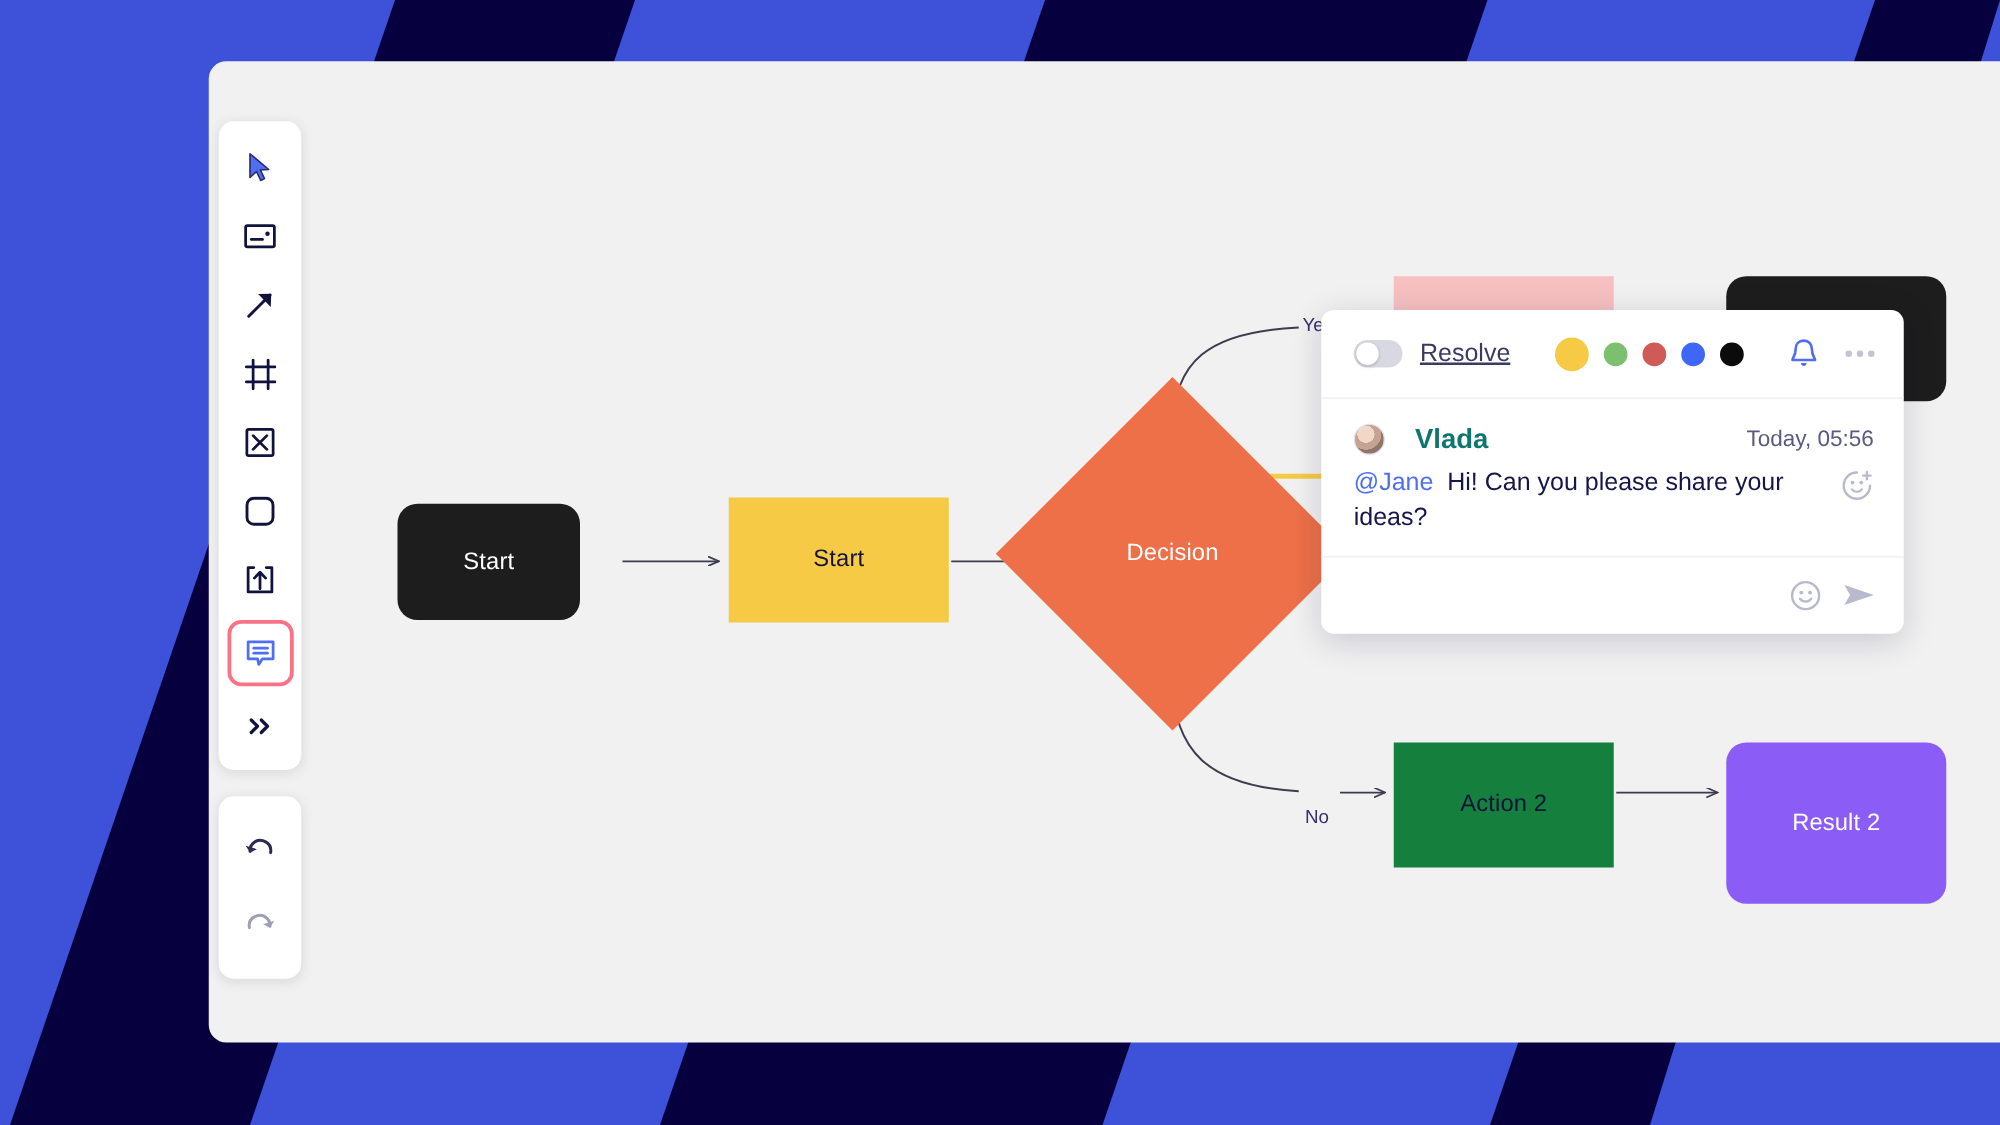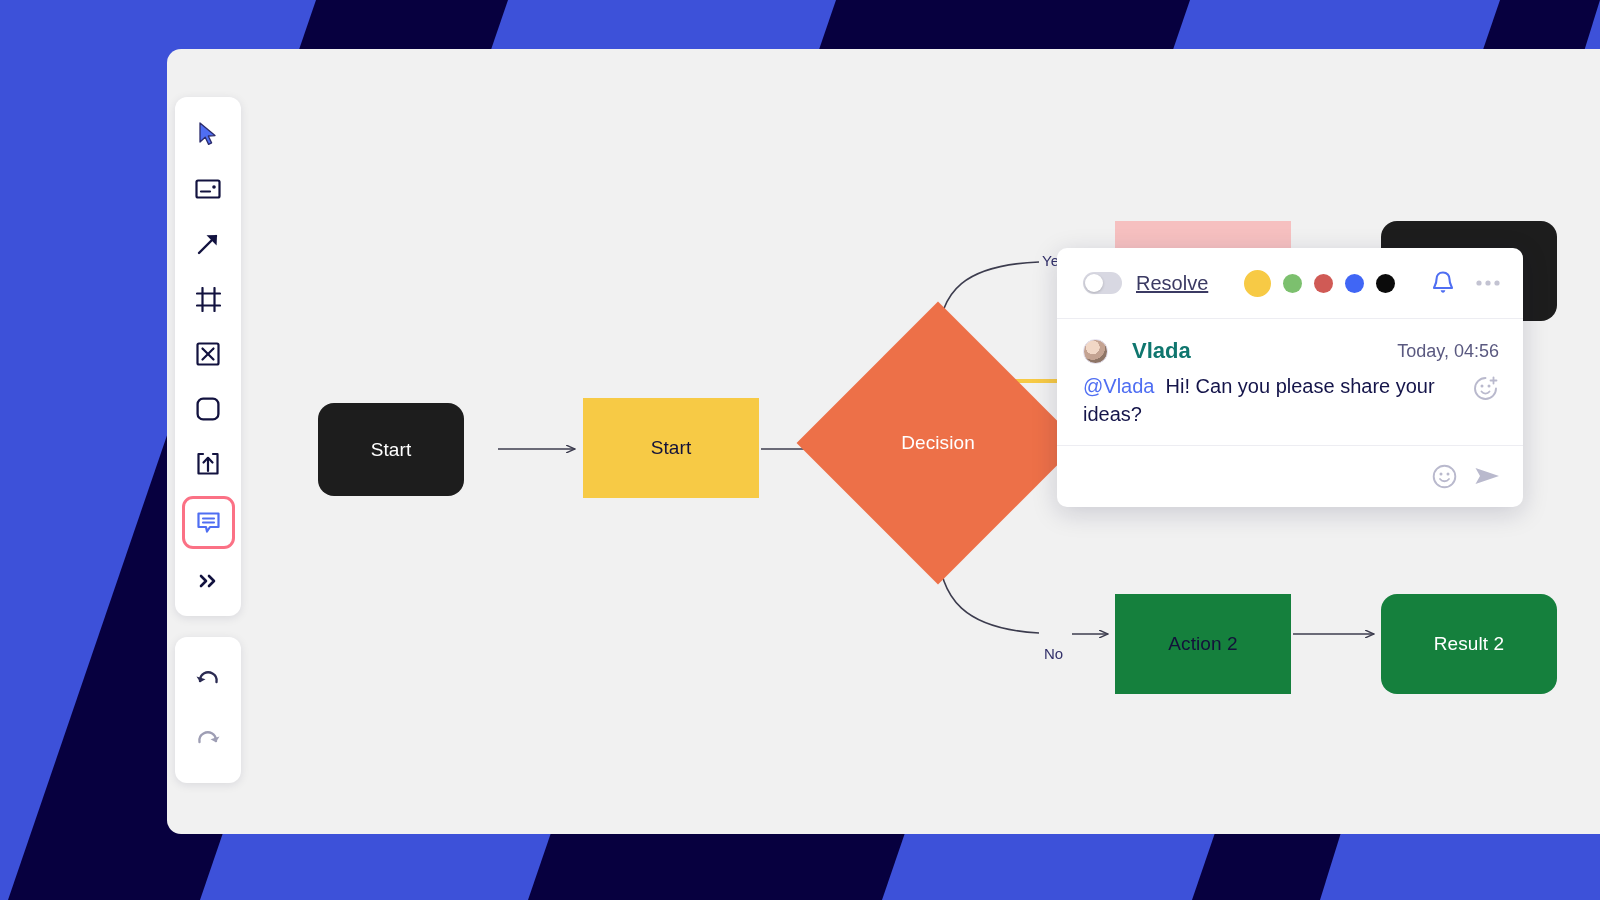--- a/index.html
+++ b/index.html
@@ -39,22 +39,22 @@
   .node-diamond{ left: 671px; top: 294px; width: 200px; height: 200px; }
   .node-diamond .dia-shape {
     position: absolute; inset: 0; background: #ed7048;
     transform: rotate(45deg); transform-origin: center;
   }
   .node-diamond .dia-label {
     position: relative; color: #ffffff; font-size: 19px; text-align: right;
   }
   .node-action2 { left: 948px; top: 545px; width: 176px; height: 100px;
                   background: #15803d; color: #13123a; }
-  .node-result2 { left: 1214px; top: 545px; width: 176px; height: 100px;
-                  background: #15803d; color: #ffffff; border-radius: 16px; }
+  .node-result2 { left: 1214px; top: 545px; width: 176px; height: 129px;
+                  background: #8b5cf6; color: #ffffff; border-radius: 16px; }
   
   .node-action1-ghost { left: 948px; top: 172px; width: 176px; height: 100px;
                         background: #f6c0c0; }
   .node-result1-ghost { left: 1214px; top: 172px; width: 176px; height: 100px;
                         background: #1d1d1d; border-radius: 16px; }
   .edge-label {
     position: absolute; font-size: 15px; color: #33316a;
   }
 
   
@@ -331,25 +331,25 @@
         <circle cx="13" cy="4" r="2.6" fill="#c3c3d2"></circle>
         <circle cx="22" cy="4" r="2.6" fill="#c3c3d2"></circle>
       </svg>
     </div>
   </div>
 
   <div id="popup-body">
     <div class="msg-head">
       <div class="avatar"></div>
       <span id="msg-author">Vlada</span>
-      <span id="msg-time">Today, 04:56</span>
+      <span id="msg-time">Today, 05:56</span>
     </div>
 
     <div class="msg-text-row">
-      <div id="msg-text"><span id="msg-mention">@Vlada</span>&nbsp;
+      <div id="msg-text"><span id="msg-mention">@Jane</span>&nbsp;
         <span>Hi! Can you please share your ideas?</span>
       </div>
       <svg id="react-btn" class="ic" width="26" height="26" viewBox="0 0 26 26">
         <path d="M23 12.5 A10.5 10.5 0 1 1 12.5 2" fill="none" stroke="#b9b9cd" stroke-width="1.9" stroke-linecap="round"></path>
         <circle cx="9" cy="10" r="1.5" fill="#b9b9cd"></circle>
         <circle cx="16" cy="10" r="1.5" fill="#b9b9cd"></circle>
         <path d="M8.5 15.5 C10.5 18.2 14.5 18.2 16.5 15.5" fill="none" stroke="#b9b9cd" stroke-width="1.8" stroke-linecap="round"></path>
         <line x1="20.5" y1="1.5" x2="20.5" y2="7.5" stroke="#b9b9cd" stroke-width="1.8" stroke-linecap="round"></line>
         <line x1="17.5" y1="4.5" x2="23.5" y2="4.5" stroke="#b9b9cd" stroke-width="1.8" stroke-linecap="round"></line>
       </svg>

